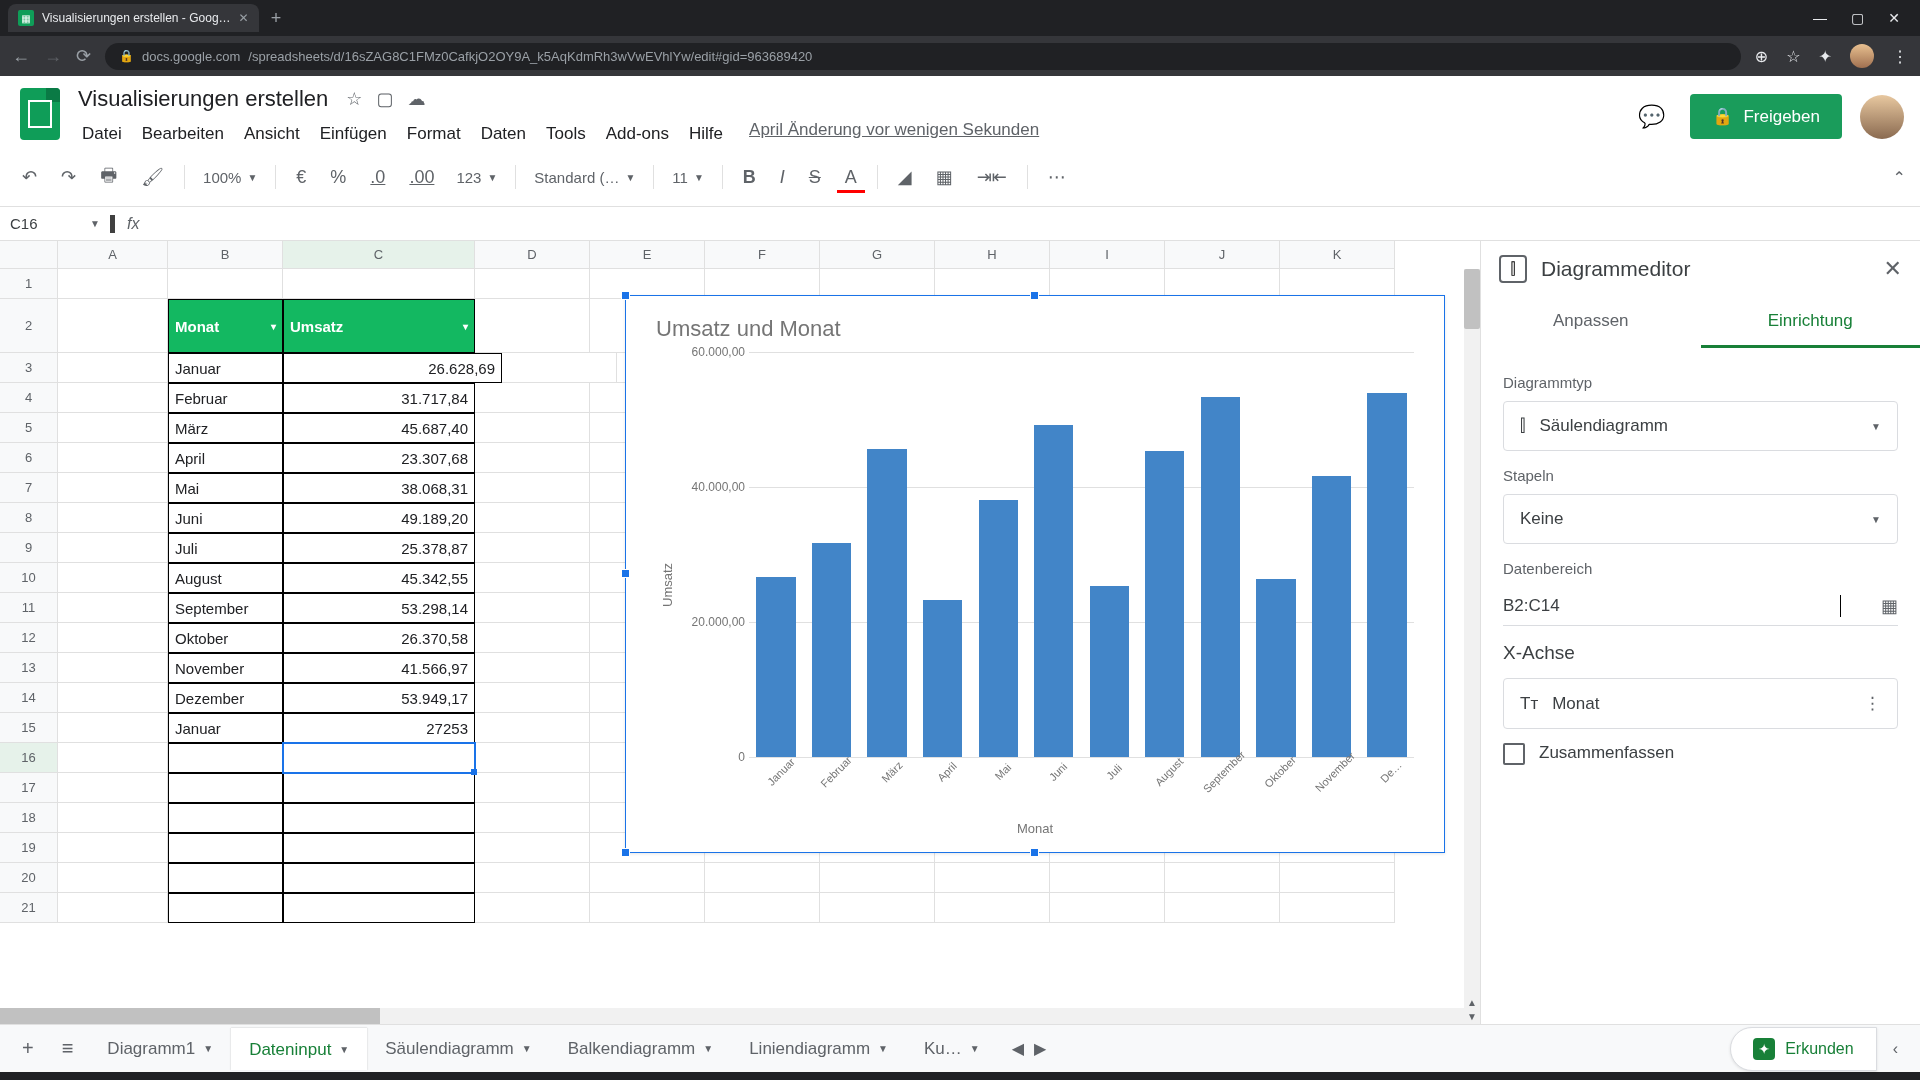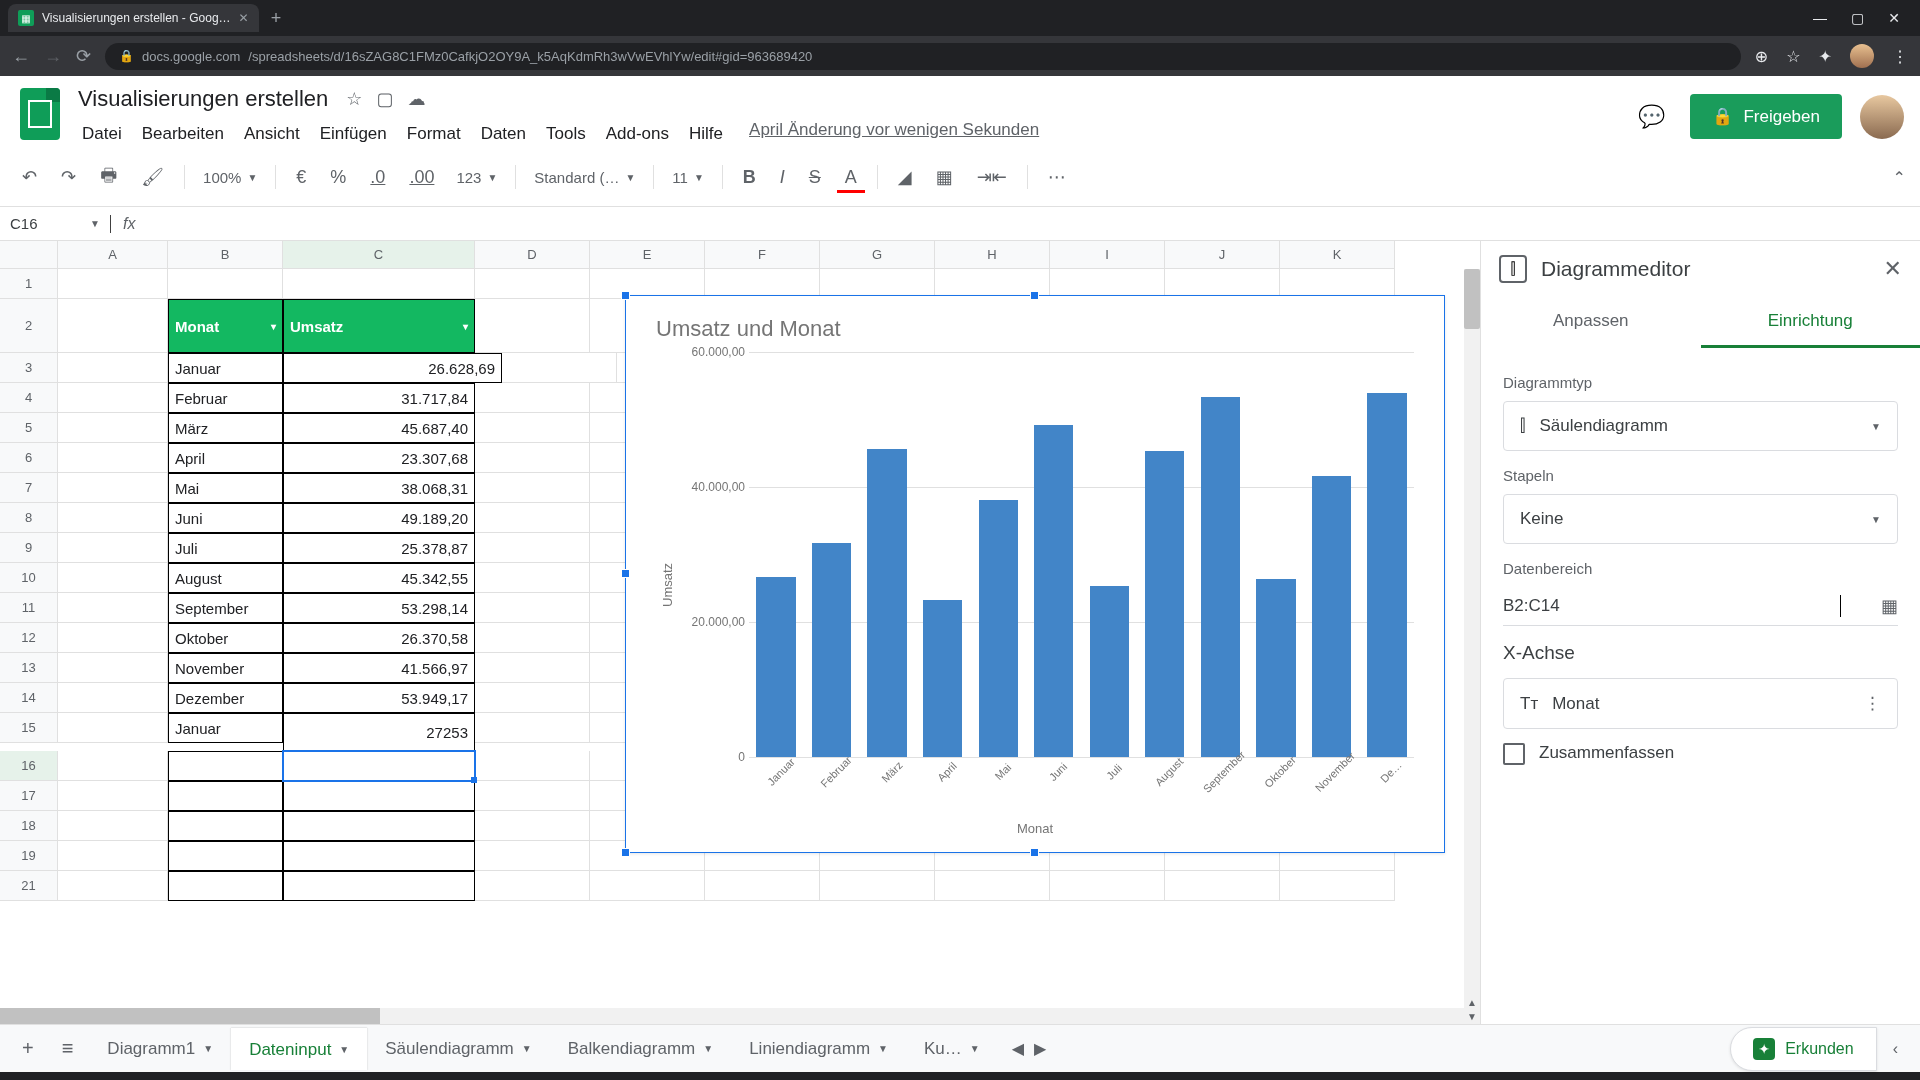--- a/index.html
+++ b/index.html
@@ -49,21 +49,21 @@
 .tb-btn { padding: 6px 8px; font-size: 18px; cursor: pointer; }
 .tb-sep { width: 1px; height: 24px; background: #e0e0e0; margin: 0 4px; }
 .tb-select { display: flex; align-items: center; gap: 6px; font-size: 15px; cursor: pointer; padding: 4px 6px; }
 .tb-arrow { font-size: 10px; color: #5f6368; }
 .collapse-toolbar { margin-left: auto; cursor: pointer; font-size: 16px; }
 
 
 .formula-bar { display: flex; align-items: center; border-bottom: 1px solid #e0e0e0; }
 .name-box { width: 110px; display: flex; align-items: center; justify-content: space-between; padding: 8px 10px; font-size: 15px; color: #3c4043; }
 .name-box-arrow { font-size: 10px; color: #5f6368; }
-.fx-label { padding: 0 12px; color: #5f6368; font-style: italic; font-size: 16px; border-left: 1px solid #404040; }
+.fx-label { padding: 0 12px; color: #5f6368; font-style: italic; font-size: 16px; border-left: 5px solid #404040; }
 .formula-input { flex: 1; border: none; outline: none; padding: 8px; font-size: 15px; }
 
 
 .main { flex: 1; display: flex; overflow: hidden; }
 .sheet-area { flex: 1; position: relative; overflow: hidden; }
 
 
 .grid { position: absolute; top: 0; left: 0; }
 .col-headers { display: flex; position: sticky; top: 0; background: #fff; }
 .corner { width: 58px; height: 28px; border-right: 1px solid #e0e0e0; border-bottom: 1px solid #e0e0e0; background: #f8f9fa; }
@@ -484,21 +484,21 @@
             <div class="cell" style="width:115px;height:30px"></div>
             <div class="cell" style="width:115px;height:30px"></div>
             <div class="cell" style="width:115px;height:30px"></div>
             <div class="cell" style="width:115px;height:30px"></div>
             <div class="cell" style="width:115px;height:30px"></div>
           </div>
           <div class="row">
             <div class="row-h" style="height:30px">15</div>
             <div class="cell" style="width:110px;height:30px"></div>
             <div class="cell data-b" style="width:115px;height:30px">Januar</div>
-            <div class="cell data-c" style="width:192px;height:38px">27253</div>
+            <div class="cell data-c" style="width:192px;height:30px">27253</div>
             <div class="cell" style="width:115px;height:30px"></div>
             <div class="cell" style="width:115px;height:30px"></div>
             <div class="cell" style="width:115px;height:30px"></div>
             <div class="cell" style="width:115px;height:30px"></div>
             <div class="cell" style="width:115px;height:30px"></div>
             <div class="cell" style="width:115px;height:30px"></div>
             <div class="cell" style="width:115px;height:30px"></div>
             <div class="cell" style="width:115px;height:30px"></div>
           </div>
           <div class="row">
@@ -538,20 +538,34 @@
             <div class="cell" style="width:115px;height:30px"></div>
             <div class="cell" style="width:115px;height:30px"></div>
             <div class="cell" style="width:115px;height:30px"></div>
             <div class="cell" style="width:115px;height:30px"></div>
             <div class="cell" style="width:115px;height:30px"></div>
             <div class="cell" style="width:115px;height:30px"></div>
             <div class="cell" style="width:115px;height:30px"></div>
           </div>
           <div class="row">
             <div class="row-h" style="height:30px">19</div>
+            <div class="cell" style="width:110px;height:30px"></div>
+            <div class="cell data-b" style="width:115px;height:30px"></div>
+            <div class="cell data-c" style="width:192px;height:30px"></div>
+            <div class="cell" style="width:115px;height:30px"></div>
+            <div class="cell" style="width:115px;height:30px"></div>
+            <div class="cell" style="width:115px;height:30px"></div>
+            <div class="cell" style="width:115px;height:30px"></div>
+            <div class="cell" style="width:115px;height:30px"></div>
+            <div class="cell" style="width:115px;height:30px"></div>
+            <div class="cell" style="width:115px;height:30px"></div>
+            <div class="cell" style="width:115px;height:30px"></div>
+          </div>
+          <div class="row">
+            <div class="row-h" style="height:30px">20</div>
             <div class="cell" style="width:110px;height:30px"></div>
             <div class="cell data-b" style="width:115px;height:30px"></div>
             <div class="cell data-c" style="width:192px;height:30px"></div>
             <div class="cell" style="width:115px;height:30px"></div>
             <div class="cell" style="width:115px;height:30px"></div>
             <div class="cell" style="width:115px;height:30px"></div>
             <div class="cell" style="width:115px;height:30px"></div>
             <div class="cell" style="width:115px;height:30px"></div>
             <div class="cell" style="width:115px;height:30px"></div>
             <div class="cell" style="width:115px;height:30px"></div>

